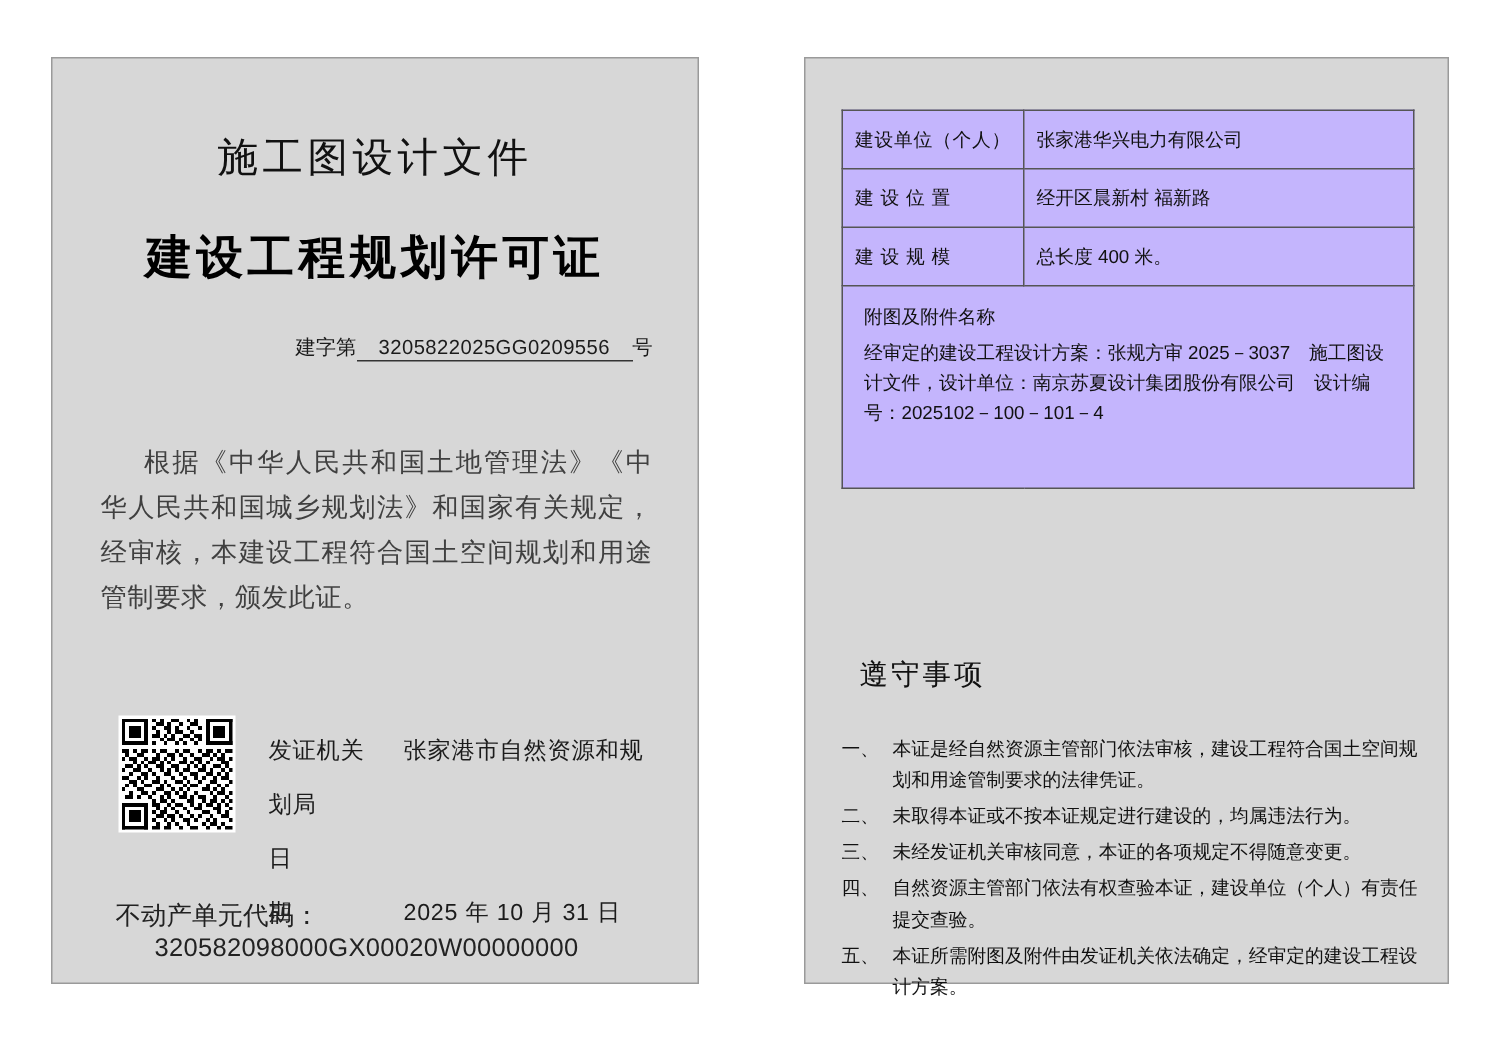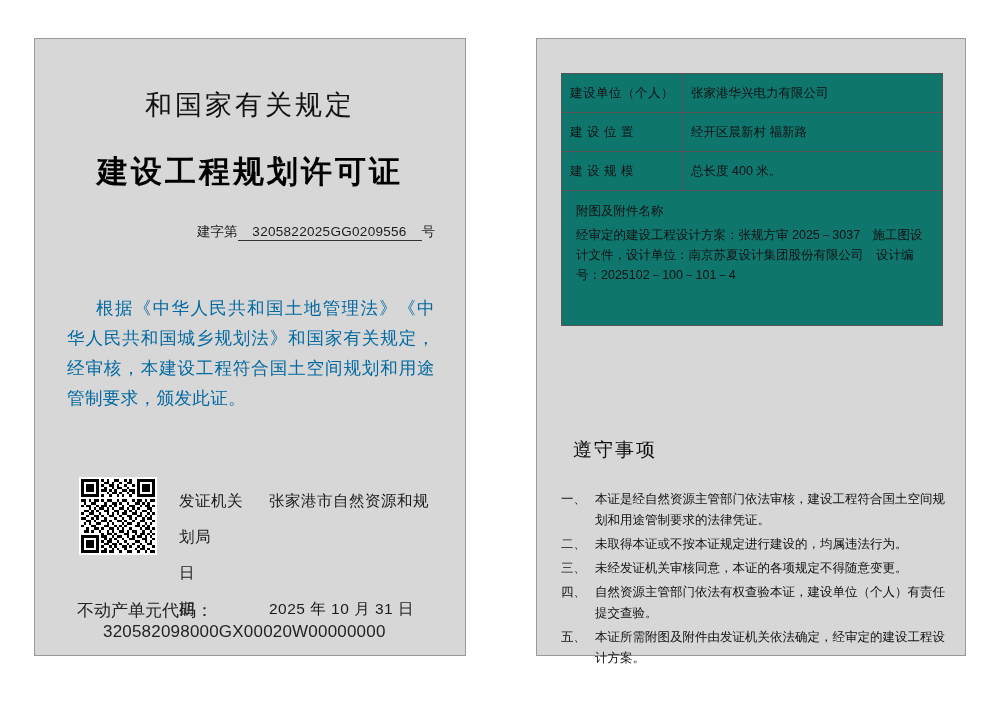--- a/index.html
+++ b/index.html
@@ -68,21 +68,21 @@
     text-align: center;
     letter-spacing: 0.3px;
   }
   .body-text {
     margin-top: 52px;
     font-size: 17.5px;
     line-height: 30px;
     letter-spacing: 0.4px;
     text-align: justify;
     padding: 0 8px 0 10px;
-    color: #0369a1;
+    color: #404040;
   }
   .body-text .indent {
     display: inline-block;
     width: 28px;
   }
 
   .issuer-block {
     position: absolute;
     left: 44px;
     right: 22px;
@@ -132,21 +132,21 @@
     box-sizing: border-box;
   }
   .info-table {
     position: absolute;
     left: 24px;
     top: 34px;
     width: 382px;
     border: 1px solid #555;
     border-collapse: collapse;
     font-size: 12.5px;
-    background: #0f766e;
+    background: #c4b5fd;
   }
   .info-table td {
     border: 1px solid #555;
     padding: 8px 8px;
     vertical-align: middle;
     color: #111;
   }
   .info-table td.k {
     width: 92px;
     letter-spacing: 0.5px;
@@ -191,21 +191,21 @@
     text-align: justify;
   }
 </style>
 </head>
 <body>
 
 <div class="page">
 
   <div class="cert-left">
     <div class="inner">
-      <div class="title-country">和国家有关规定</div>
+      <div class="title-country">施工图设计文件</div>
       <div class="title-main">建设工程规划许可证</div>
       <div class="serial-row">
         <span>建字第</span><span class="serial-num">3205822025GG0209556</span><span>号</span>
       </div>
       <div class="body-text"><span class="indent"></span><span>根据《中华人民共和国土地管理法》《中华人民共和国城乡规划法》和国家有关规定，经审核，本建设工程符合国土空间规划和用途管制要求，颁发此证。</span></div>
     </div>
 
     <div class="issuer-block">
       <div class="qr">
         <svg viewBox="0 0 29 29" width="74" height="74" shape-rendering="crispEdges">

